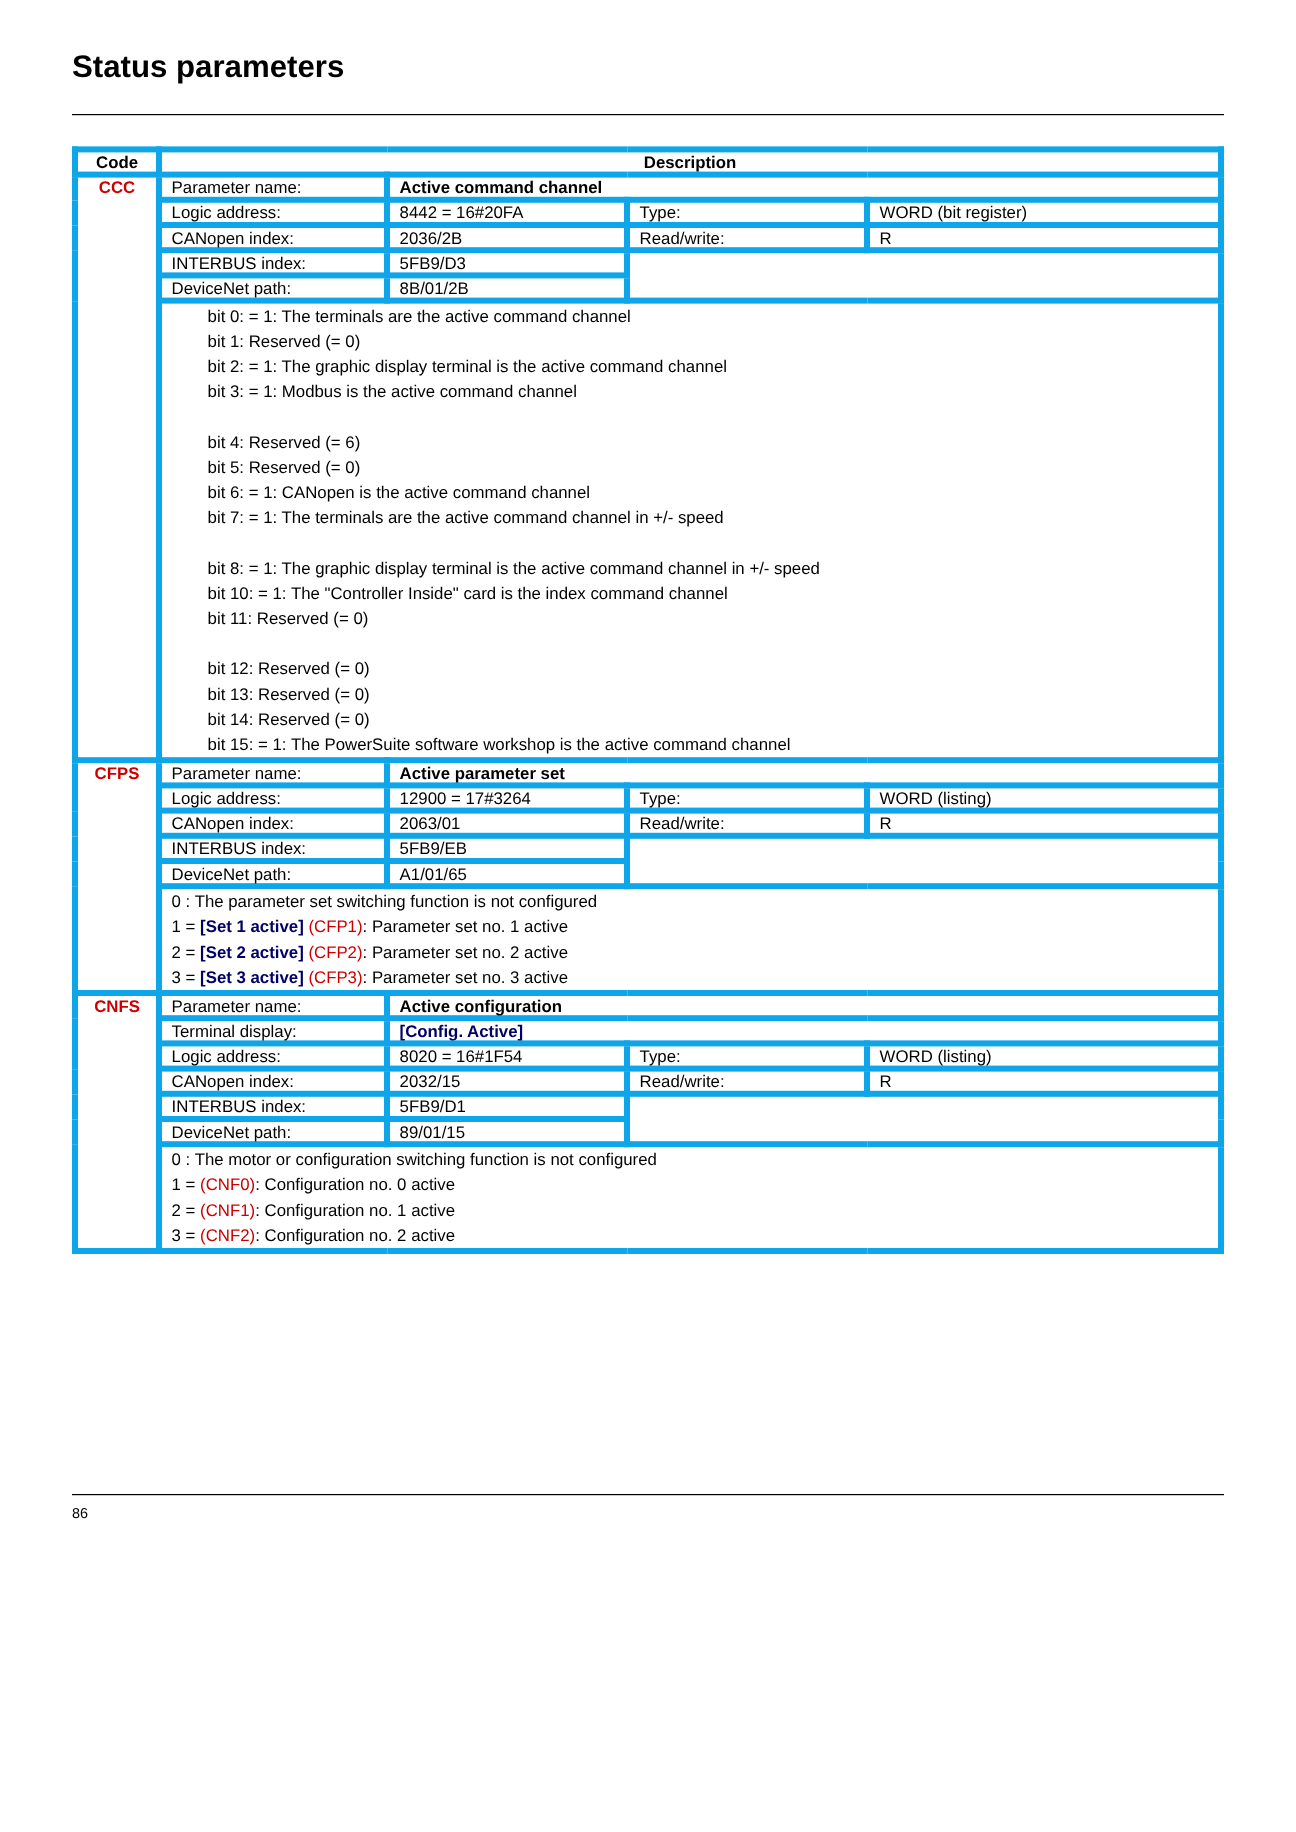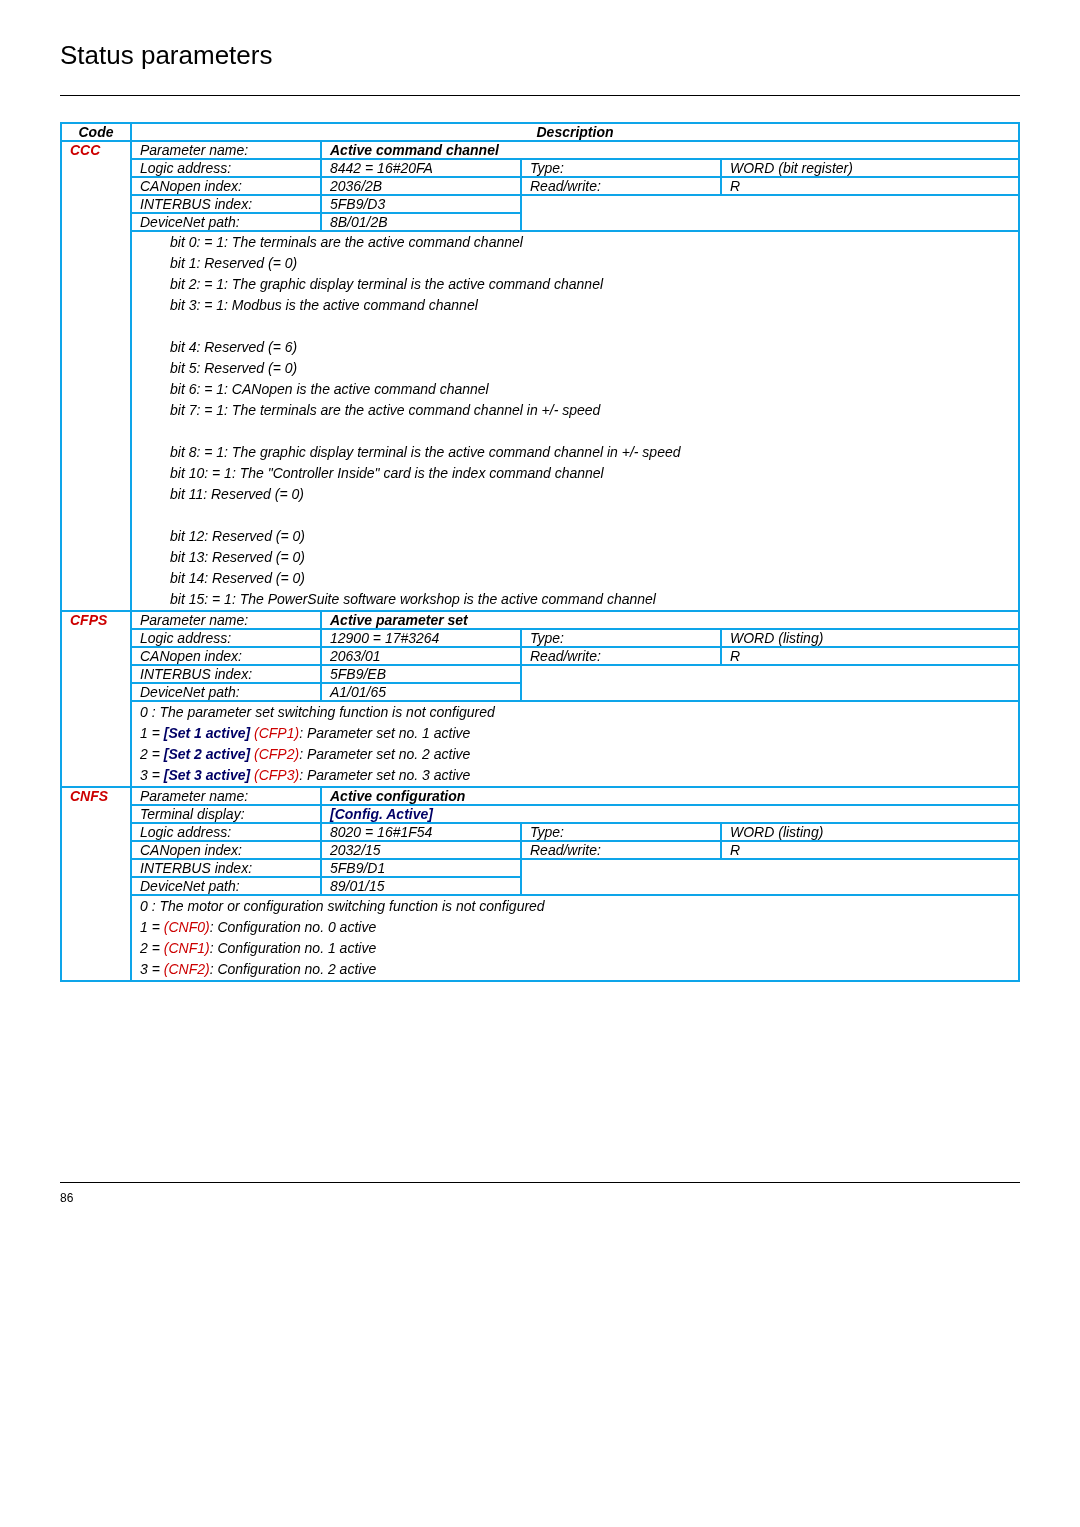--- a/index.html
+++ b/index.html
@@ -9,21 +9,21 @@
     font-family: Arial, Helvetica, sans-serif;
     margin: 0;
     padding: 40px 60px;
     background: #fff;
     color: #000;
     width: 1080px;
     height: 1527px;
   }
   .page-title {
     font-size: 26px;
-    font-weight: normal;
+    font-weight: bold;
     margin: 0 0 24px 0;
   }
   hr.top-rule {
     border: none;
     border-top: 1px solid #000;
     margin: 0 0 26px 0;
   }
   hr.bottom-rule {
     border: none;
     border-top: 1px solid #000;
@@ -32,24 +32,23 @@
   .page-num {
     font-size: 12px;
     margin-top: 6px;
   }
   table.param-table {
     width: 100%;
     border-collapse: collapse;
     font-size: 14px;
   }
   table.param-table td {
-    border: 2px solid #0ea5e9;
+    border: 5px solid #0ea5e9;
     padding: 0 8px;
     vertical-align: top;
-    font-style: italic;
   }
   .col-code {
     width: 70px;
   }
   .col-labelA {
     width: 190px;
   }
   .col-valueA {
     width: 200px;
   }
@@ -62,20 +61,21 @@
   }
   .header-row td, th {
     font-weight: bold;
     text-align: center;
     border: 1px solid #000;
     padding: 6px 8px;
   }
   .code-red {
     color: #c00;
     font-weight: bold;
+    text-align: center;
   }
   .blue-bold {
     color: #006;
     font-weight: bold;
   }
   .cfp-red {
     color: #c00;
     text-align: center;
   }
   .desc-block {

